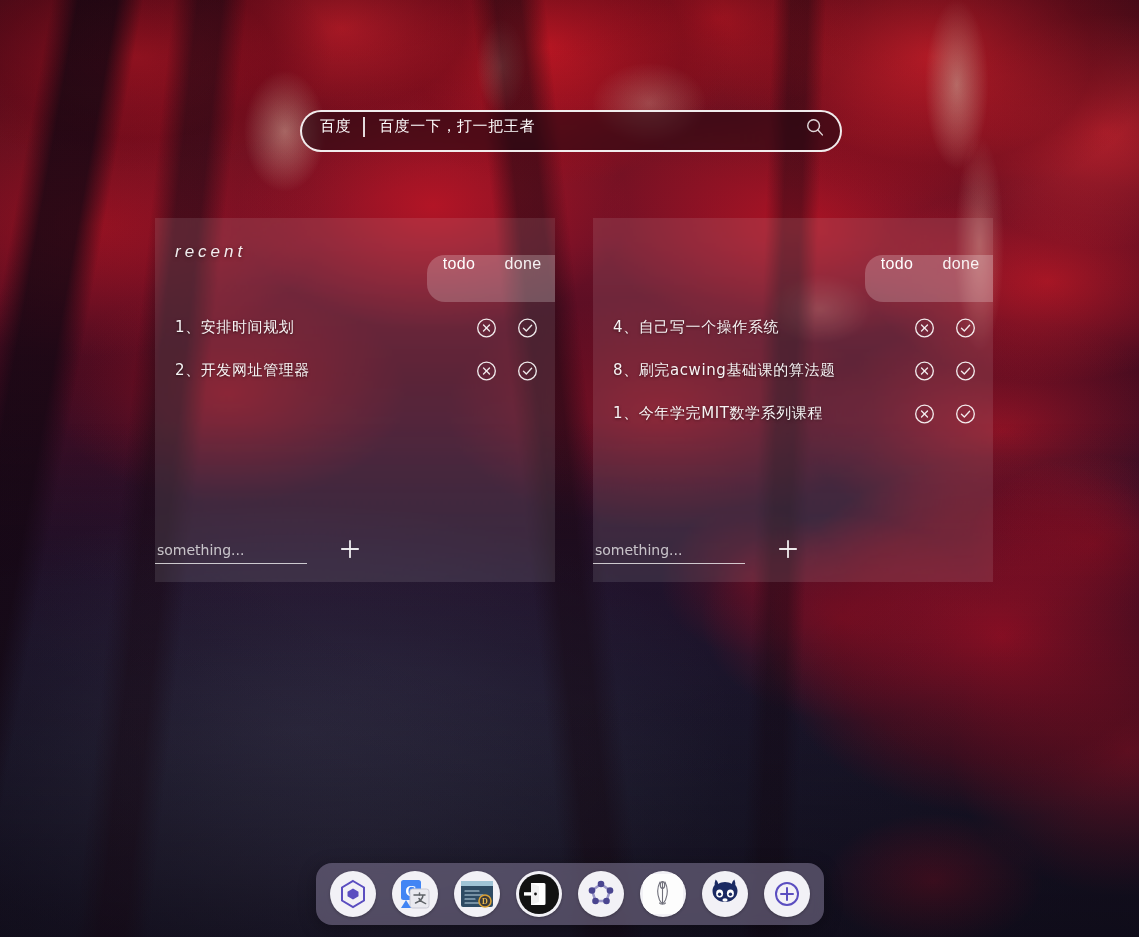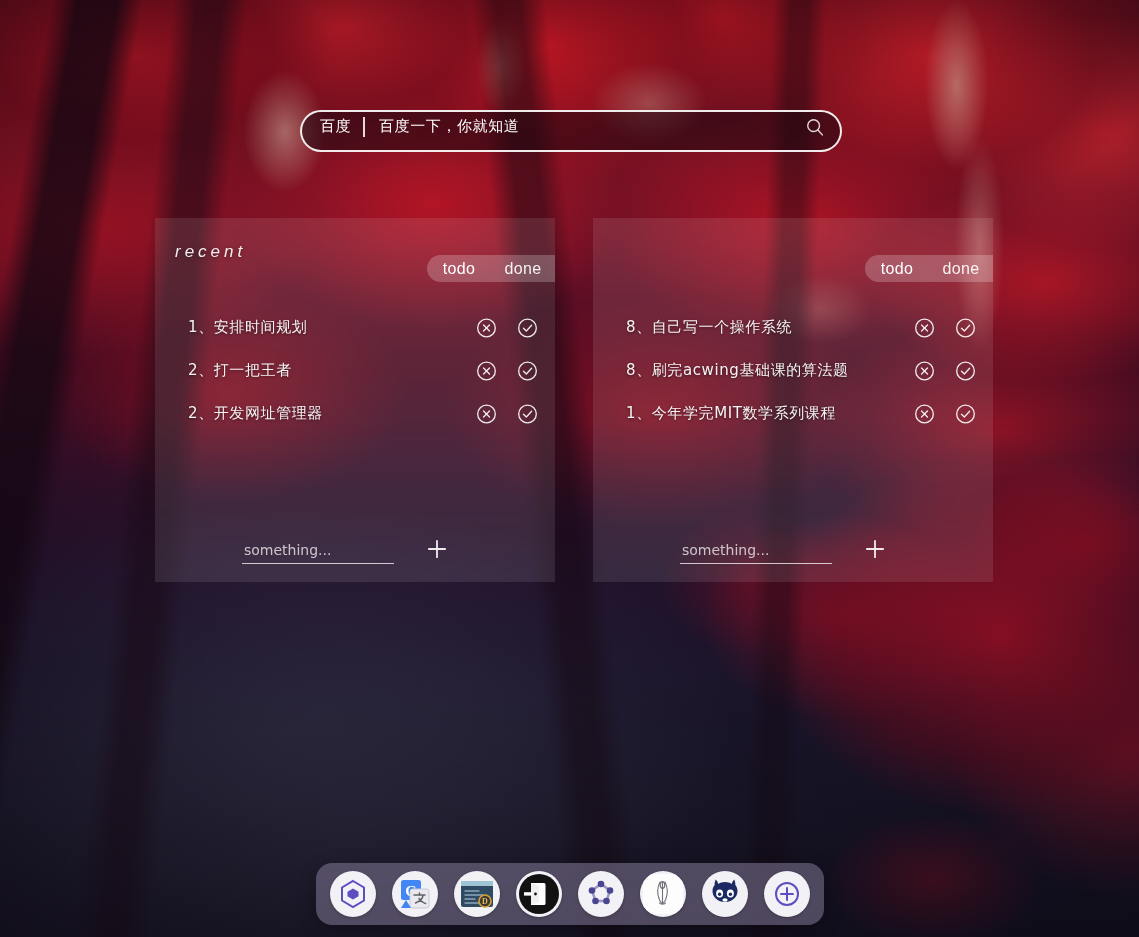--- a/index.html
+++ b/index.html
@@ -129,40 +129,40 @@
     font-style: italic;
     letter-spacing: 4px;
     font-family: Liberation Sans, sans-serif;
     text-shadow: 0 1px 4px rgba(0,0,0,0.45);
     white-space: nowrap;
   }
 
   
   .toggle {
     position: absolute; right: 0; top: 37px;
-    height: 27px;
-    display: flex; align-items: center;
+    height: 47px;
+    display: flex; align-items: flex-start;
     background: rgba(255,255,255,0.22);
     border-top-left-radius: 18px;
     border-bottom-left-radius: 18px;
   }
   .toggle .seg {
     display: flex; align-items: center; justify-content: center;
     min-width: 64px;
     padding: 0 8px;
     color: rgba(255,255,255,0.92);
     font-size: 16px;
     letter-spacing: .4px;
     cursor: pointer;
     user-select: none;
   }
   .toggle .seg.active { color: #ffffff; }
 
   
-  .task-list { position: absolute; left: 0; right: 0; top: 88px; margin-left: 13px; }
+  .task-list { position: absolute; left: 0; right: 0; top: 88px; }
   .task-row {
     position: relative;
     height: 43px;
     display: flex; align-items: center;
   }
   .task-text {
     margin-left: 20px;
     color: rgba(255,255,255,0.95);
     font-size: 15px;
     letter-spacing: .6px;
@@ -173,21 +173,21 @@
   .task-actions {
     position: absolute; right: 16px; top: 50%;
     transform: translateY(-50%);
     display: flex; gap: 18px; align-items: center;
   }
   .act-ico { width: 23px; height: 23px; cursor: pointer; opacity: .95; }
 
   
   .add-row {
     position: absolute; left: 0; right: 0; bottom: 18px;
-    display: flex; align-items: flex-end; justify-content: center;
+    display: flex; align-items: flex-end; justify-content: flex-start;
     padding-right: 18px;
   }
   .add-input {
     width: 152px;
     background: transparent;
     border: none;
     border-bottom: 1px solid rgba(255,255,255,0.75);
     outline: none;
     color: #fff;
     font-size: 14px;
@@ -230,58 +230,40 @@
   <div class="bg-layer bg-base"></div>
   <div class="bg-layer bg-canopy"></div>
   <div class="bg-layer bg-gaps"></div>
   <div class="bg-layer bg-right-foliage"></div>
   <div class="bg-layer bg-trunks"></div>
   <div class="bg-layer bg-vignette"></div>
 
   <div id="search-bar">
     <span class="engine">百度</span>
     <span class="divider"></span>
-    <span class="query">百度一下，你就知道</span>
+    <span class="query">百度一下，打一把王者</span>
     <span class="search-ico">
       <svg viewBox="0 0 24 24" width="22" height="22" fill="none" stroke="rgba(255,255,255,0.92)" stroke-width="1.6" stroke-linecap="round">
         <circle cx="10.5" cy="10.5" r="6.4"></circle>
         <line x1="15.2" y1="15.2" x2="20" y2="20.6"></line>
       </svg>
     </span>
   </div>
 
   <div class="card" id="card-recent">
     <div class="card-title">recent</div>
 
     <div class="toggle">
       <div class="seg active">todo</div>
       <div class="seg">done</div>
     </div>
 
     <div class="task-list">
       <div class="task-row">
         <span class="task-text">1、安排时间规划</span>
-        <span class="task-actions">
-          <span class="act-ico">
-            <svg viewBox="0 0 24 24" width="23" height="23" fill="none" stroke="rgba(255,255,255,0.95)" stroke-width="1.4" stroke-linecap="round">
-              <circle cx="12" cy="12" r="9.2"></circle>
-                <line x1="8.9" y1="8.9" x2="15.1" y2="15.1"></line>
-                <line x1="15.1" y1="8.9" x2="8.9" y2="15.1"></line>
-            </svg>
-          </span>
-          <span class="act-ico">
-            <svg viewBox="0 0 24 24" width="23" height="23" fill="none" stroke="rgba(255,255,255,0.95)" stroke-width="1.4" stroke-linecap="round" stroke-linejoin="round">
-              <circle cx="12" cy="12" r="9.2"></circle>
-                <polyline points="7.8,12.2 10.8,15.2 16.3,9.2"></polyline>
-            </svg>
-          </span>
-        </span>
-      </div>
-      <div class="task-row">
-        <span class="task-text">2、打一把王者</span>
         <span class="task-actions">
           <span class="act-ico">
             <svg viewBox="0 0 24 24" width="23" height="23" fill="none" stroke="rgba(255,255,255,0.95)" stroke-width="1.4" stroke-linecap="round">
               <circle cx="12" cy="12" r="9.2"></circle>
                 <line x1="8.9" y1="8.9" x2="15.1" y2="15.1"></line>
                 <line x1="15.1" y1="8.9" x2="8.9" y2="15.1"></line>
             </svg>
           </span>
           <span class="act-ico">
             <svg viewBox="0 0 24 24" width="23" height="23" fill="none" stroke="rgba(255,255,255,0.95)" stroke-width="1.4" stroke-linecap="round" stroke-linejoin="round">
@@ -324,21 +306,21 @@
 
   <div class="card" id="card-longterm">
 
     <div class="toggle">
       <div class="seg active">todo</div>
       <div class="seg">done</div>
     </div>
 
     <div class="task-list">
       <div class="task-row">
-        <span class="task-text">8、自己写一个操作系统</span>
+        <span class="task-text">4、自己写一个操作系统</span>
         <span class="task-actions">
           <span class="act-ico">
             <svg viewBox="0 0 24 24" width="23" height="23" fill="none" stroke="rgba(255,255,255,0.95)" stroke-width="1.4" stroke-linecap="round">
               <circle cx="12" cy="12" r="9.2"></circle>
                 <line x1="8.9" y1="8.9" x2="15.1" y2="15.1"></line>
                 <line x1="15.1" y1="8.9" x2="8.9" y2="15.1"></line>
             </svg>
           </span>
           <span class="act-ico">
             <svg viewBox="0 0 24 24" width="23" height="23" fill="none" stroke="rgba(255,255,255,0.95)" stroke-width="1.4" stroke-linecap="round" stroke-linejoin="round">

